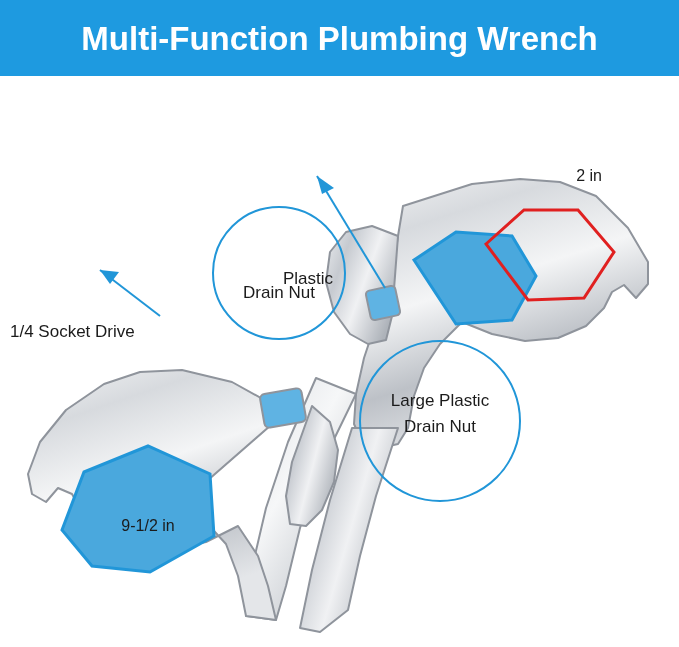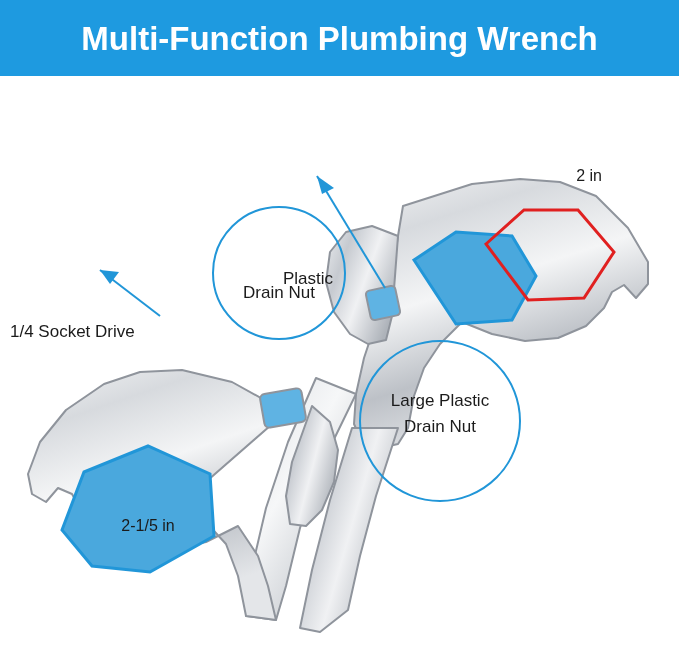--- a/index.html
+++ b/index.html
@@ -160,16 +160,16 @@
 
     <div class="anno center" style="left:213px; top:192px; width:132px;margin-left:29px;">Plastic</div>
     <div class="anno center" style="left:213px; top:206px; width:132px;">Drain Nut</div>
 
     <div class="anno" style="left:10px; top:245px;">1/4 Socket Drive</div>
 
     <div class="anno center" style="left:362px; top:314px; width:156px;">Large Plastic</div>
     <div class="anno center" style="left:362px; top:340px; width:156px;">Drain Nut</div>
 
     <div class="cal" style="left:482px; top:90px; width:120px;text-align:right;">2 in</div>
-    <div class="cal" style="left:78px; top:440px; width:140px;">2-1/5 in</div>
+    <div class="cal" style="left:78px; top:440px; width:140px;">9-1/2 in</div>
 
   </div>
 </div>
 
 </body></html>

